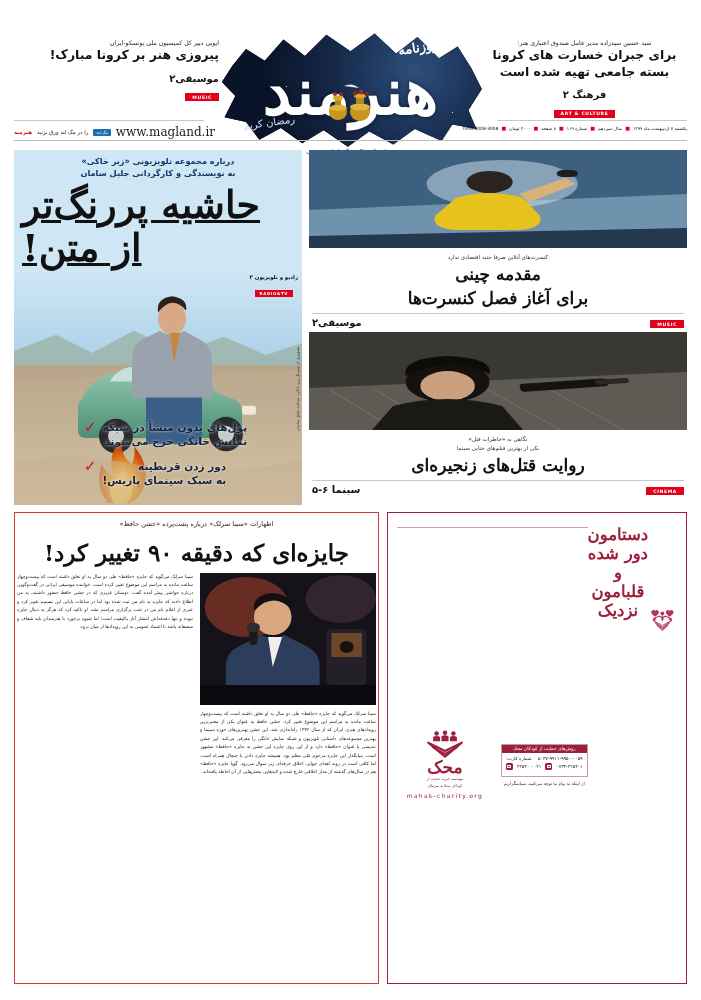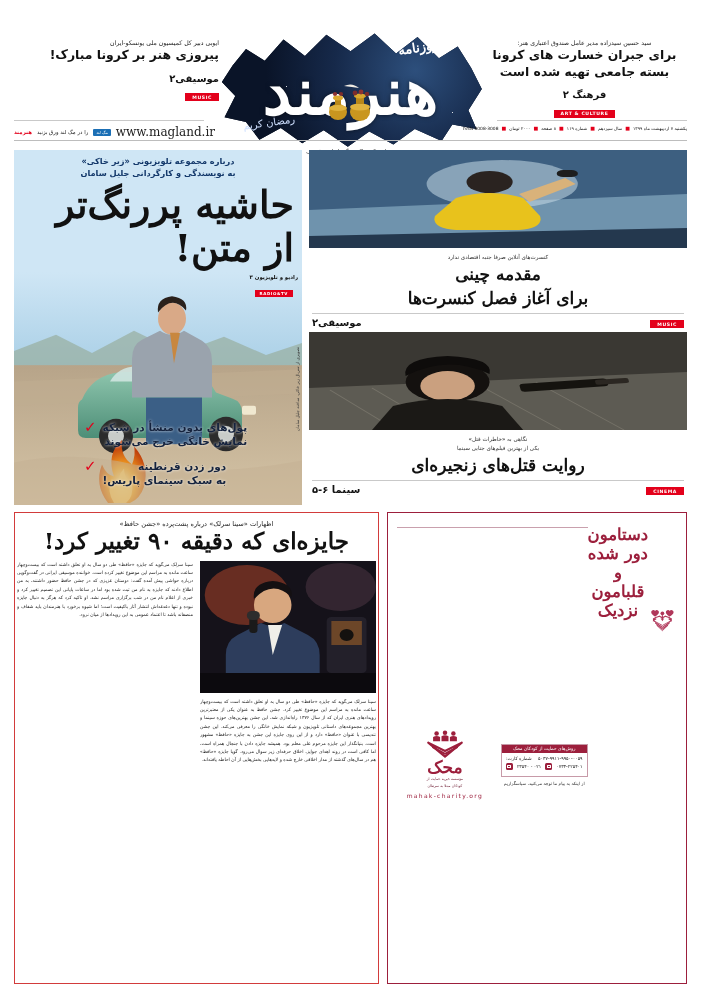--- a/index.html
+++ b/index.html
@@ -129,24 +129,25 @@
 
   
   .main-story { flex: 0 0 288px; display: flex; flex-direction: column; }
   .main-kicker-box {
     background: #cfe6f5; padding: 5px 8px 6px; text-align: center;
   }
   .main-kicker {
     font-size: 8.2px; color: #14396b; font-weight: bold; line-height: 1.5;
   }
   .main-headline {
-    background: #cfe6f5; text-align: right; padding: 0 8px 6px;
+    background: #cfe6f5; text-align: left; padding: 0 8px 6px;
     font-size: 38px; font-weight: bold; color: #111; line-height: .98;
     font-family: "DejaVu Serif", "Liberation Serif", serif;
     letter-spacing: -1.5px;
+    text-decoration: underline;
   }
   .main-photo {
     position: relative; flex: 1; min-height: 0; overflow: hidden;
     background: linear-gradient(#cfe6f5 0%, #bfdcef 22%, #cbb79a 34%, #d9c8ac 60%, #cbbb9f 100%);
   }
   .tv-tag {
     position: absolute; right: 4px; top: 2px; text-align: center; z-index: 4;
   }
   .bullets {
     position: absolute; right: 6px; bottom: 8px; z-index: 4;
@@ -199,21 +200,21 @@
   }
 
   
   .feature {
     flex: 1 1 auto; border: 1.2px solid #d23b3b; padding: 7px 2px 8px;
     display: flex; flex-direction: column; min-width: 0;
   }
   .feature-kicker { font-size: 6.6px; color: #222; text-align: center; }
   .feature-head {
     font-size: 23px; font-weight: bold; color: #111; text-align: center;
-    margin-top: 0; line-height: 1.12; letter-spacing: -.6px;
+    margin-top: 12px; line-height: 1.12; letter-spacing: -.6px;
     font-family: "DejaVu Serif","Liberation Serif",serif;
   }
   .feature-cols {
     display: flex; flex-direction: row-reverse; gap: 7px;
     margin-top: 7px; flex: 1; min-height: 0;
   }
   .fcol { flex: 1; min-width: 0; }
   .fcol.with-photo { display: flex; flex-direction: column; }
   .feature-photo {
     height: 132px; margin-bottom: 5px; overflow: hidden; position: relative;

